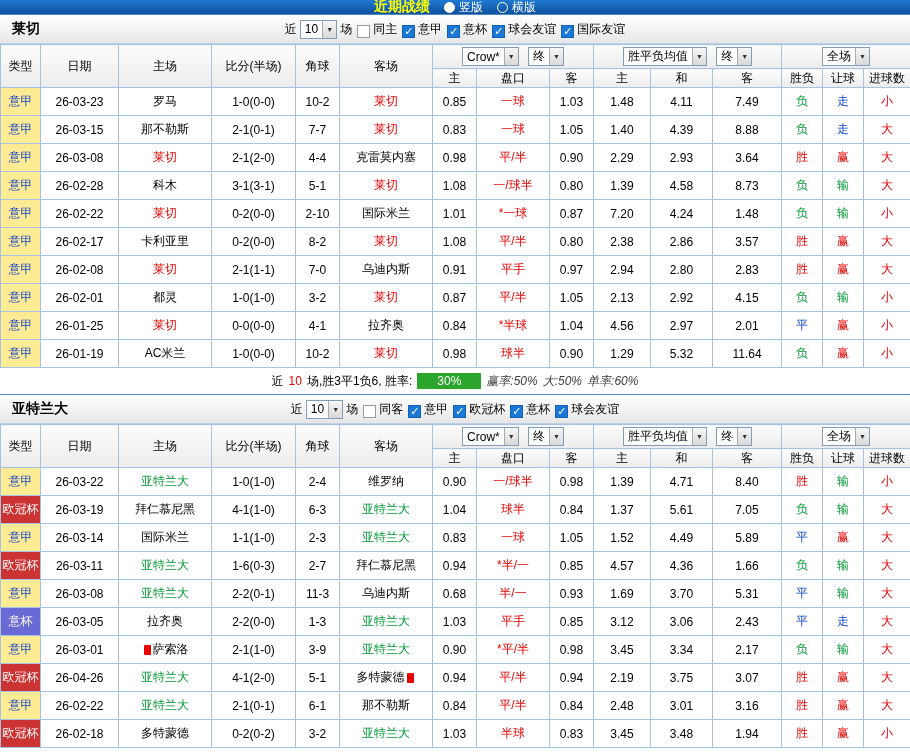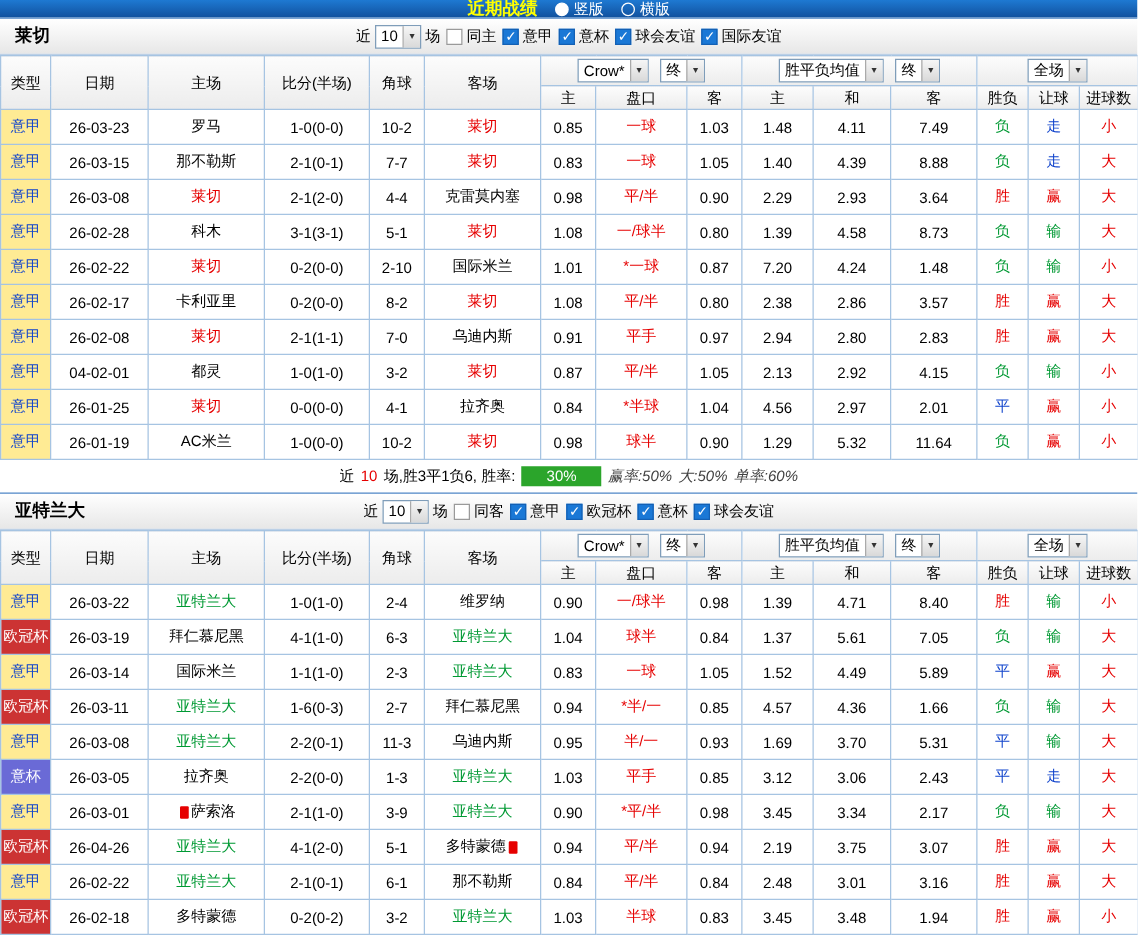--- a/index.html
+++ b/index.html
@@ -8,21 +8,21 @@
 
   .topbar { height: 14px; background: linear-gradient(#1e79d2, #11519e); display: flex; align-items: center; justify-content: center; gap: 14px; color: #fff; }
   .topbar-title { color: #ffff00; font-weight: bold; font-size: 14px; }
   .radio-opt { display: inline-flex; align-items: center; gap: 4px; cursor: pointer; font-size: 12px; }
   .radio { width: 11px; height: 11px; border: 1px solid #fff; border-radius: 50%; display: inline-block; background: transparent; }
   .radio.on { background: #fff; }
 
   .section-bar { height: 30px; background: linear-gradient(#ffffff, #e7e7e7); border-top: 1px solid #4f86c6; border-bottom: 1px solid #bcd0e6; display: flex; align-items: center; position: relative; }
   .team-title { position: absolute; left: 12px; font-weight: bold; font-size: 14px; }
   .filters { margin: 0 auto; display: flex; align-items: center; }
-  .chk { display: inline-flex; align-items: center; margin-left: 5px; cursor: pointer; }
+  .chk { display: inline-flex; align-items: flex-end; margin-left: 5px; cursor: pointer; }
   .box { width: 13px; height: 13px; border: 1px solid #9a9a9a; background: #fff; display: inline-block; margin-right: 3px; position: relative; }
   .box.on { background: #1a78d6; border-color: #1360b4; }
   .box.on::after { content: "✓"; color: #fff; font-size: 11px; position: absolute; left: 1px; top: -1px; }
 
   .sel { display: inline-flex; align-items: stretch; border: 1px solid #7f9db9; background: #fff; margin: 0 3px; height: 19px; vertical-align: middle; }
   .sel .sel-val { padding: 1px 4px; display: flex; align-items: center; }
   .sel .arr { font-size: 7px; color: #333; padding: 0 3px; display: flex; align-items: center; background: linear-gradient(#f6f6f6, #d9d9d9); border-left: 1px solid #aaa; }
 
   table.grid { width: 100%; border-collapse: collapse; table-layout: fixed; text-align: center; }
   .grid th, .grid td { border: 1px solid #a6c4e2; overflow: hidden; white-space: nowrap; font-weight: normal; }
@@ -275,21 +275,21 @@
             <td>0.97</td>
             <td>2.94</td>
             <td>2.80</td>
             <td>2.83</td>
             <td class="c-red">胜</td>
             <td class="c-red">赢</td>
             <td class="c-red">大</td>
           </tr>
           <tr>
             <td class="lg lg-a">意甲</td>
-            <td>04-02-01</td>
+            <td>26-02-01</td>
             <td class="team"><span>都灵</span></td>
             <td class="score">1-0(1-0)</td>
             <td>3-2</td>
             <td class="team"><span style="color: rgb(230, 0, 0);">莱切</span></td>
             <td>0.87</td>
             <td class="handicap">平/半</td>
             <td>1.05</td>
             <td>2.13</td>
             <td>2.92</td>
             <td>4.15</td>
@@ -512,21 +512,21 @@
             <td class="c-green">输</td>
             <td class="c-red">大</td>
           </tr>
           <tr>
             <td class="lg lg-a">意甲</td>
             <td>26-03-08</td>
             <td class="team"><span style="color: rgb(0, 153, 51);">亚特兰大</span></td>
             <td class="score">2-2(0-1)</td>
             <td>11-3</td>
             <td class="team"><span>乌迪内斯</span></td>
-            <td>0.95</td>
+            <td>0.68</td>
             <td class="handicap">半/一</td>
             <td>0.93</td>
             <td>1.69</td>
             <td>3.70</td>
             <td>5.31</td>
             <td class="c-blue">平</td>
             <td class="c-green">输</td>
             <td class="c-red">大</td>
           </tr>
           <tr>

